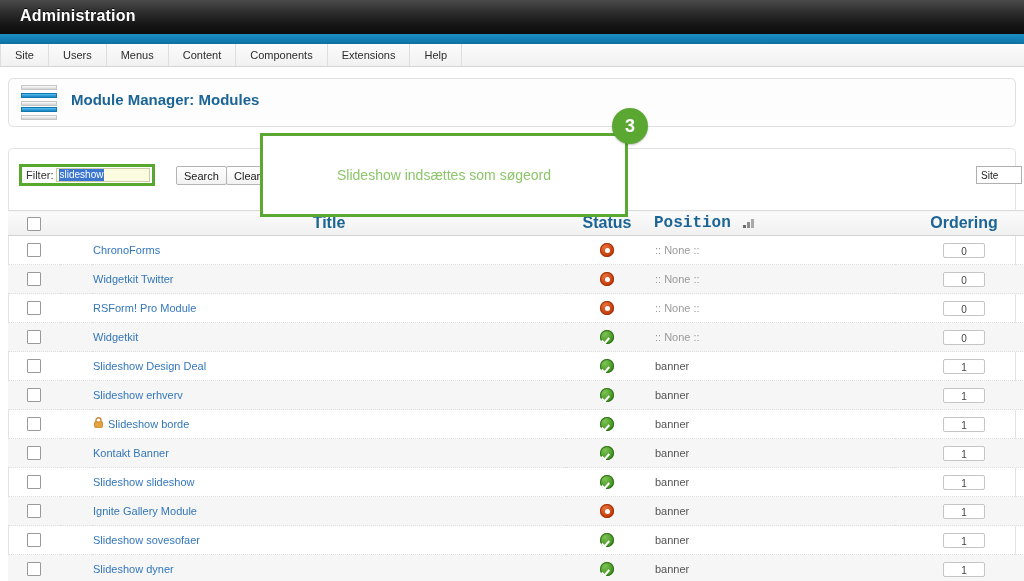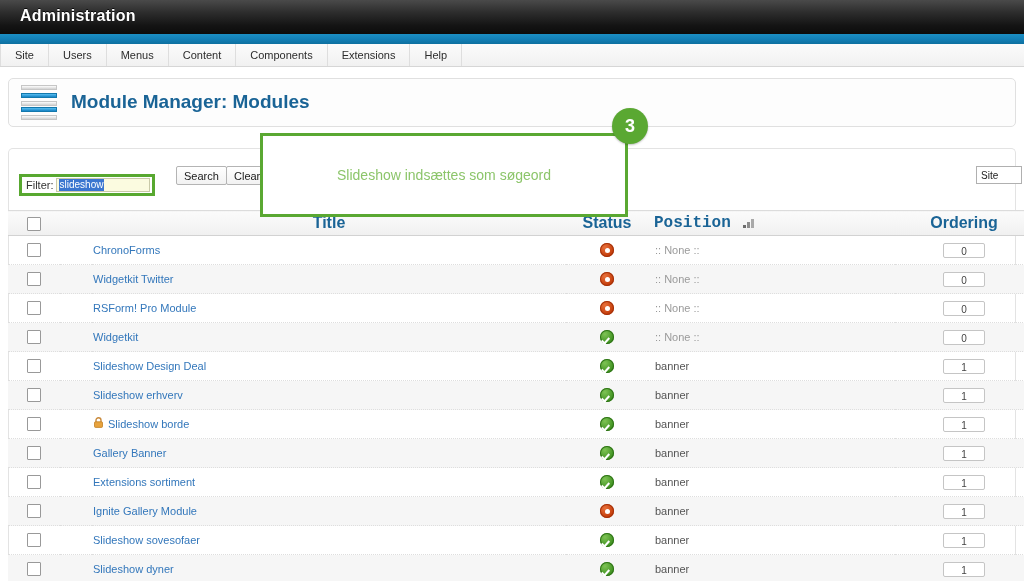--- a/index.html
+++ b/index.html
@@ -77,21 +77,21 @@
     background: linear-gradient(to bottom, #fdfdfd, #d2d2d2);
     border: 1px solid #c6c6c6;
     box-sizing: border-box;
   }
   .hbar.blue {
     background: linear-gradient(to bottom, #56bdf0, #1683c4);
     border-color: #1378ad;
   }
   .heading-title {
     position: absolute; left: 62px; top: 12px;
-    font-size: 19px;
+    font-size: 15px;
     font-weight: bold;
     color: #1a6496;
   }
 
   
   .content-panel {
     position: absolute; top: 148px; left: 8px;
     width: 1008px; height: 433px;
     background: #ffffff;
     border: 1px solid #e3e3e3;
@@ -100,21 +100,21 @@
     box-sizing: border-box;
   }
 
   
   .filterbar {
     position: absolute; top: 157px; left: 8px;
     width: 1008px; height: 48px;
     box-sizing: border-box;
   }
   .filter-wrap {
-    position: absolute; left: 11px; top: 17px;
+    position: absolute; left: 11px; top: 7px;
     display: flex; align-items: center;
     height: 22px;
     border: 3px solid #58a830;
     background: #ffffff;
     padding: 0 2px 0 4px;
     box-sizing: border-box;
   }
   .filter-label {
     font-size: 11px; color: #333333;
     padding-right: 2px;
@@ -433,29 +433,29 @@
                 <path d="M3 5 V3.2 A2.5 2.5 0 0 1 8 3.2 V5" fill="none" stroke="#c98a3c" stroke-width="1.4"></path>
                 <rect x="1.5" y="4.8" width="8" height="5.6" rx="1" fill="#e8a33d" stroke="#c07f24" stroke-width="0.8"></rect>
               </svg></span><span class="row-title">Slideshow borde</span></td>
           <td class="col-status"><span class="status-icon published"></span></td>
           <td class="col-position"><span class="pos-text">banner</span></td>
           <td class="col-order"><span class="order-input">1</span></td>
         </tr>
         <tr class="alt">
           <td class="col-check"><span class="chk"></span></td>
           <td class="col-icons"></td>
-          <td class="col-title"><span class="row-title">Gallery Banner</span></td>
-          <td class="col-status"><span class="status-icon published"></span></td>
-          <td class="col-position"><span class="pos-text">banner</span></td>
-          <td class="col-order"><span class="order-input">1</span></td>
-        </tr>
-        <tr>
-          <td class="col-check"><span class="chk"></span></td>
-          <td class="col-icons"></td>
-          <td class="col-title"><span class="row-title">Extensions sortiment</span></td>
+          <td class="col-title"><span class="row-title">Kontakt Banner</span></td>
+          <td class="col-status"><span class="status-icon published"></span></td>
+          <td class="col-position"><span class="pos-text">banner</span></td>
+          <td class="col-order"><span class="order-input">1</span></td>
+        </tr>
+        <tr>
+          <td class="col-check"><span class="chk"></span></td>
+          <td class="col-icons"></td>
+          <td class="col-title"><span class="row-title">Slideshow slideshow</span></td>
           <td class="col-status"><span class="status-icon published"></span></td>
           <td class="col-position"><span class="pos-text">banner</span></td>
           <td class="col-order"><span class="order-input">1</span></td>
         </tr>
         <tr class="alt">
           <td class="col-check"><span class="chk"></span></td>
           <td class="col-icons"></td>
           <td class="col-title"><span class="row-title">Ignite Gallery Module</span></td>
           <td class="col-status"><span class="status-icon unpublished"></span></td>
           <td class="col-position"><span class="pos-text">banner</span></td>

